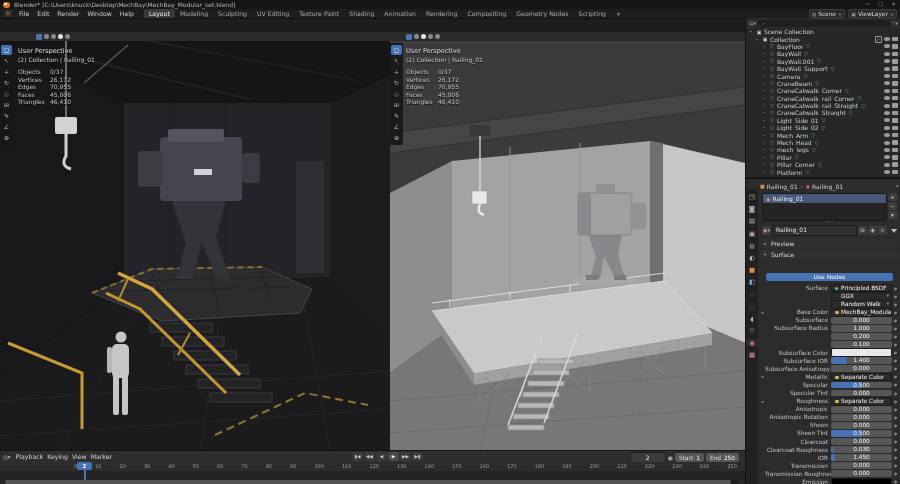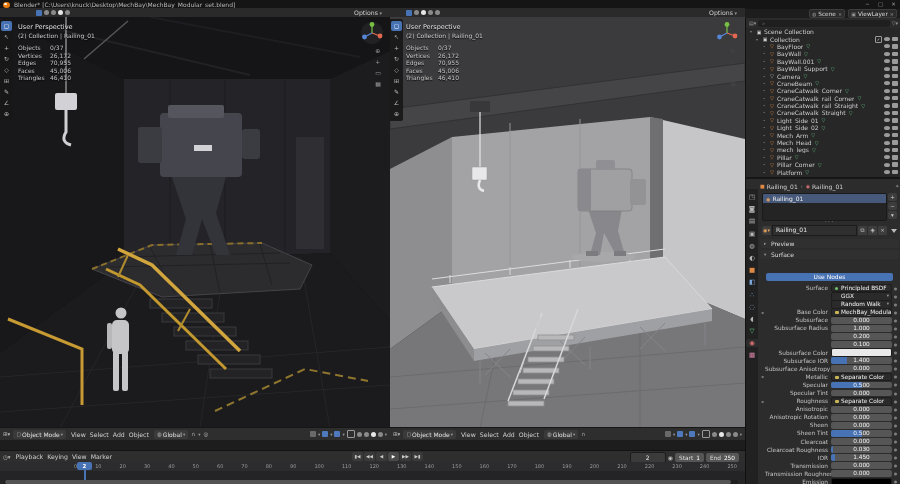--- a/index.html
+++ b/index.html
@@ -19,21 +19,21 @@
   .appicon{width:8px;height:7px;margin:0 3px 0 4px;border-radius:2px;background:#2e2e2e;color:#e87d0d;font-size:5px;line-height:7px;text-align:center;}
   .menu-item{padding:0 4px;font-size:6.2px;color:#cfcfcf;line-height:9px;}
   #ws-tabs{display:flex;margin-left:6px;}
   .ws-tab{padding:0 5px;font-size:6.2px;color:#ababab;line-height:9px;border-radius:2px 2px 0 0;white-space:nowrap;}
   .ws-tab.active{background:#3a3a3a;color:#f0f0f0;}
   #topbar-right{margin-left:auto;display:flex;align-items:center;gap:3px;padding-right:3px;}
   .db-field{display:flex;align-items:center;background:#2b2b2b;border:1px solid #3d3d3d;border-radius:2px;height:7px;padding:0 2px;gap:2px;}
   .db-field .txt{font-size:5.8px;color:#d8d8d8;}
   .mini-ic{font-size:5px;color:#9a9a9a;}
   
-  .vp{position:absolute;top:8px;height:432px;}
+  .vp{position:absolute;top:32px;height:432px;padding-left:40px;}
   #vp-left{left:0;width:390px;}
   #vp-right{left:390px;width:355px;}
   .vp-tophead{position:absolute;left:0;top:0;right:0;height:9px;background:#2a2a2b;border-bottom:1px solid #161616;display:flex;align-items:center;}
   .hd-cluster{display:flex;align-items:center;gap:2px;margin-left:36px;}
   #vp-right .hd-cluster{margin-left:16px;}
   .tgl-sq{width:6px;height:6px;border-radius:1px;background:#4772b3;}
   .sphere{width:5px;height:5px;border-radius:50%;background:#8a8a8a;}
   .sphere.on{background:#e6e6e6;}
   .options-btn{margin-left:auto;margin-right:8px;font-size:6.2px;color:#cfcfcf;}
   .options-btn:after{content:" ▾";font-size:5px;color:#9a9a9a;}

